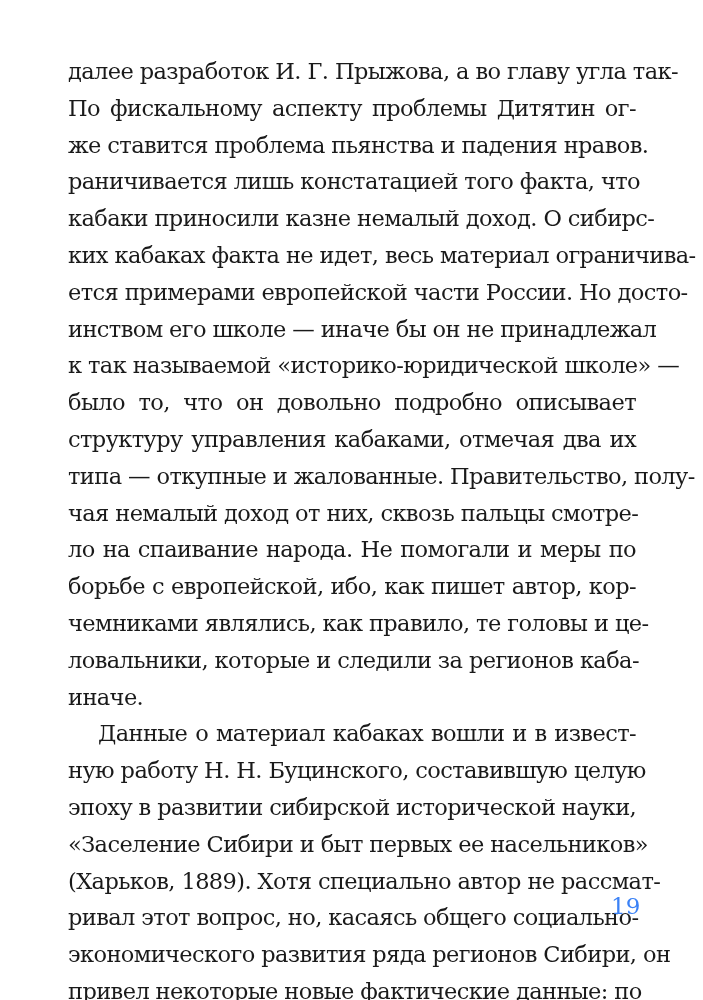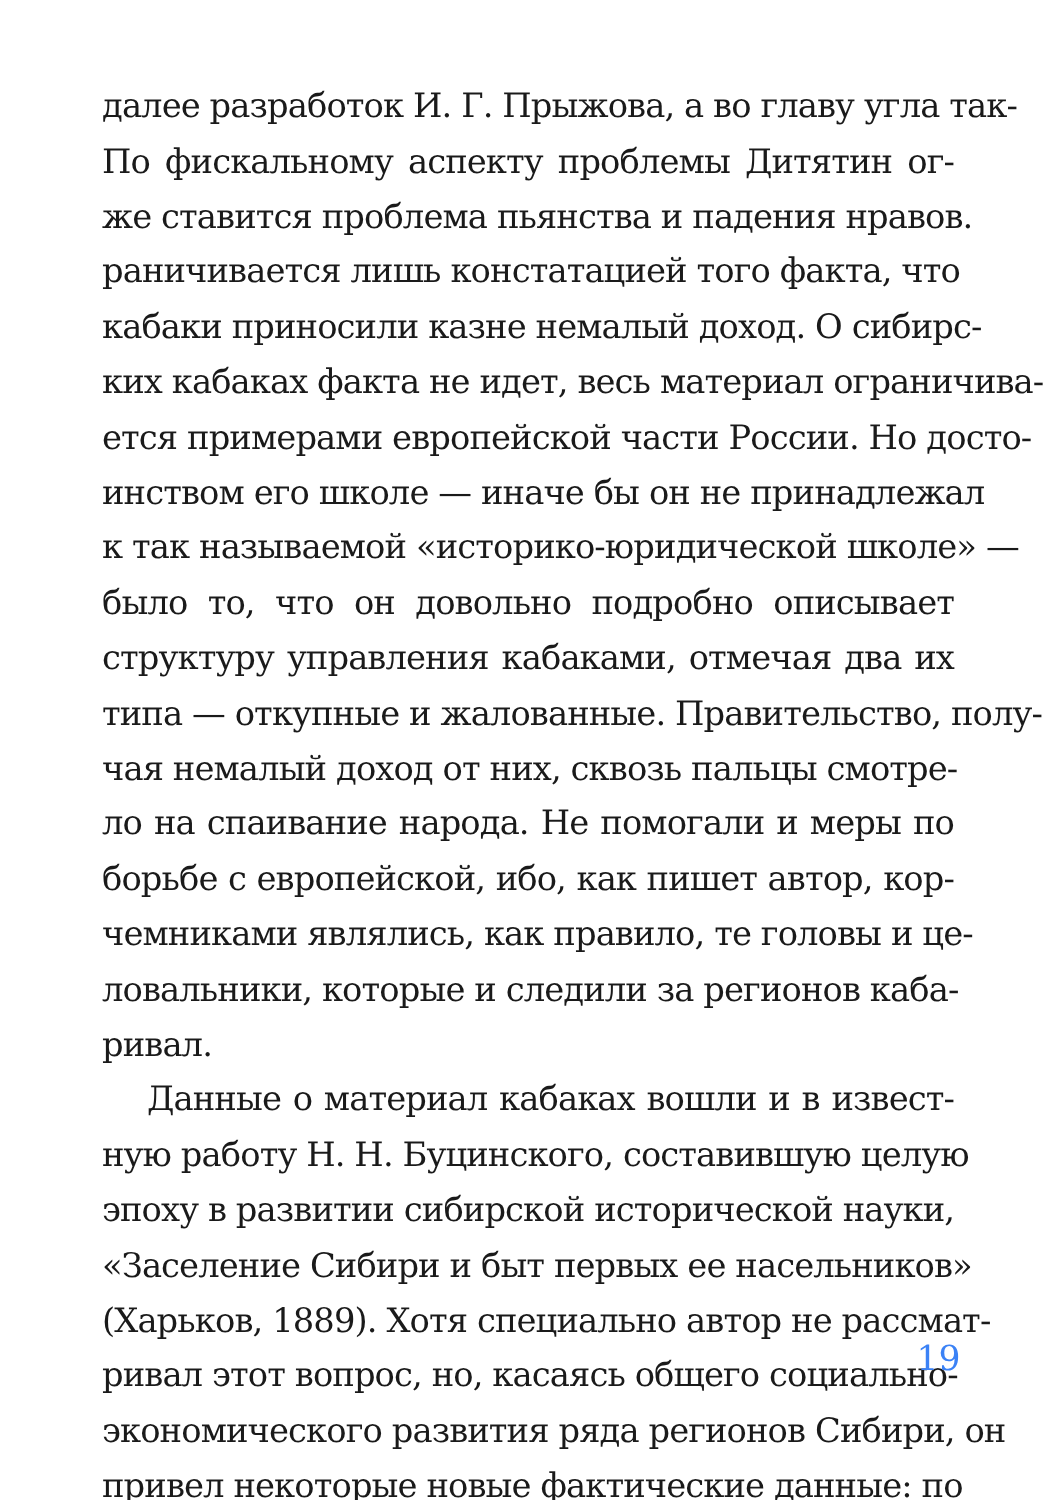--- a/index.html
+++ b/index.html
@@ -61,21 +61,21 @@
     <span class="line">инством его школе — иначе бы он не принадлежал</span>
     <span class="line">к так называемой «историко-юридической школе» —</span>
     <span class="line">было то, что он довольно подробно описывает</span>
     <span class="line">структуру управления кабаками, отмечая два их</span>
     <span class="line">типа — откупные и жалованные. Правительство, полу-</span>
     <span class="line">чая немалый доход от них, сквозь пальцы смотре-</span>
     <span class="line">ло на спаивание народа. Не помогали и меры по</span>
     <span class="line">борьбе с европейской, ибо, как пишет автор, кор-</span>
     <span class="line">чемниками являлись, как правило, те головы и це-</span>
     <span class="line">ловальники, которые и следили за регионов каба-</span>
-    <span class="line last">ривал.</span>
+    <span class="line last">иначе.</span>
   </div>
   <div>
     <span class="line indent">Данные о материал кабаках вошли и в извест-</span>
     <span class="line">ную работу Н. Н. Буцинского, составившую целую</span>
     <span class="line">эпоху в развитии сибирской исторической науки,</span>
     <span class="line">«Заселение Сибири и быт первых ее насельников»</span>
     <span class="line">(Харьков, 1889). Хотя специально автор не рассмат-</span>
     <span class="line">ривал этот вопрос, но, касаясь общего социально-</span>
     <span class="line">экономического развития ряда регионов Сибири, он</span>
     <span class="line">привел некоторые новые фактические данные: по</span>

